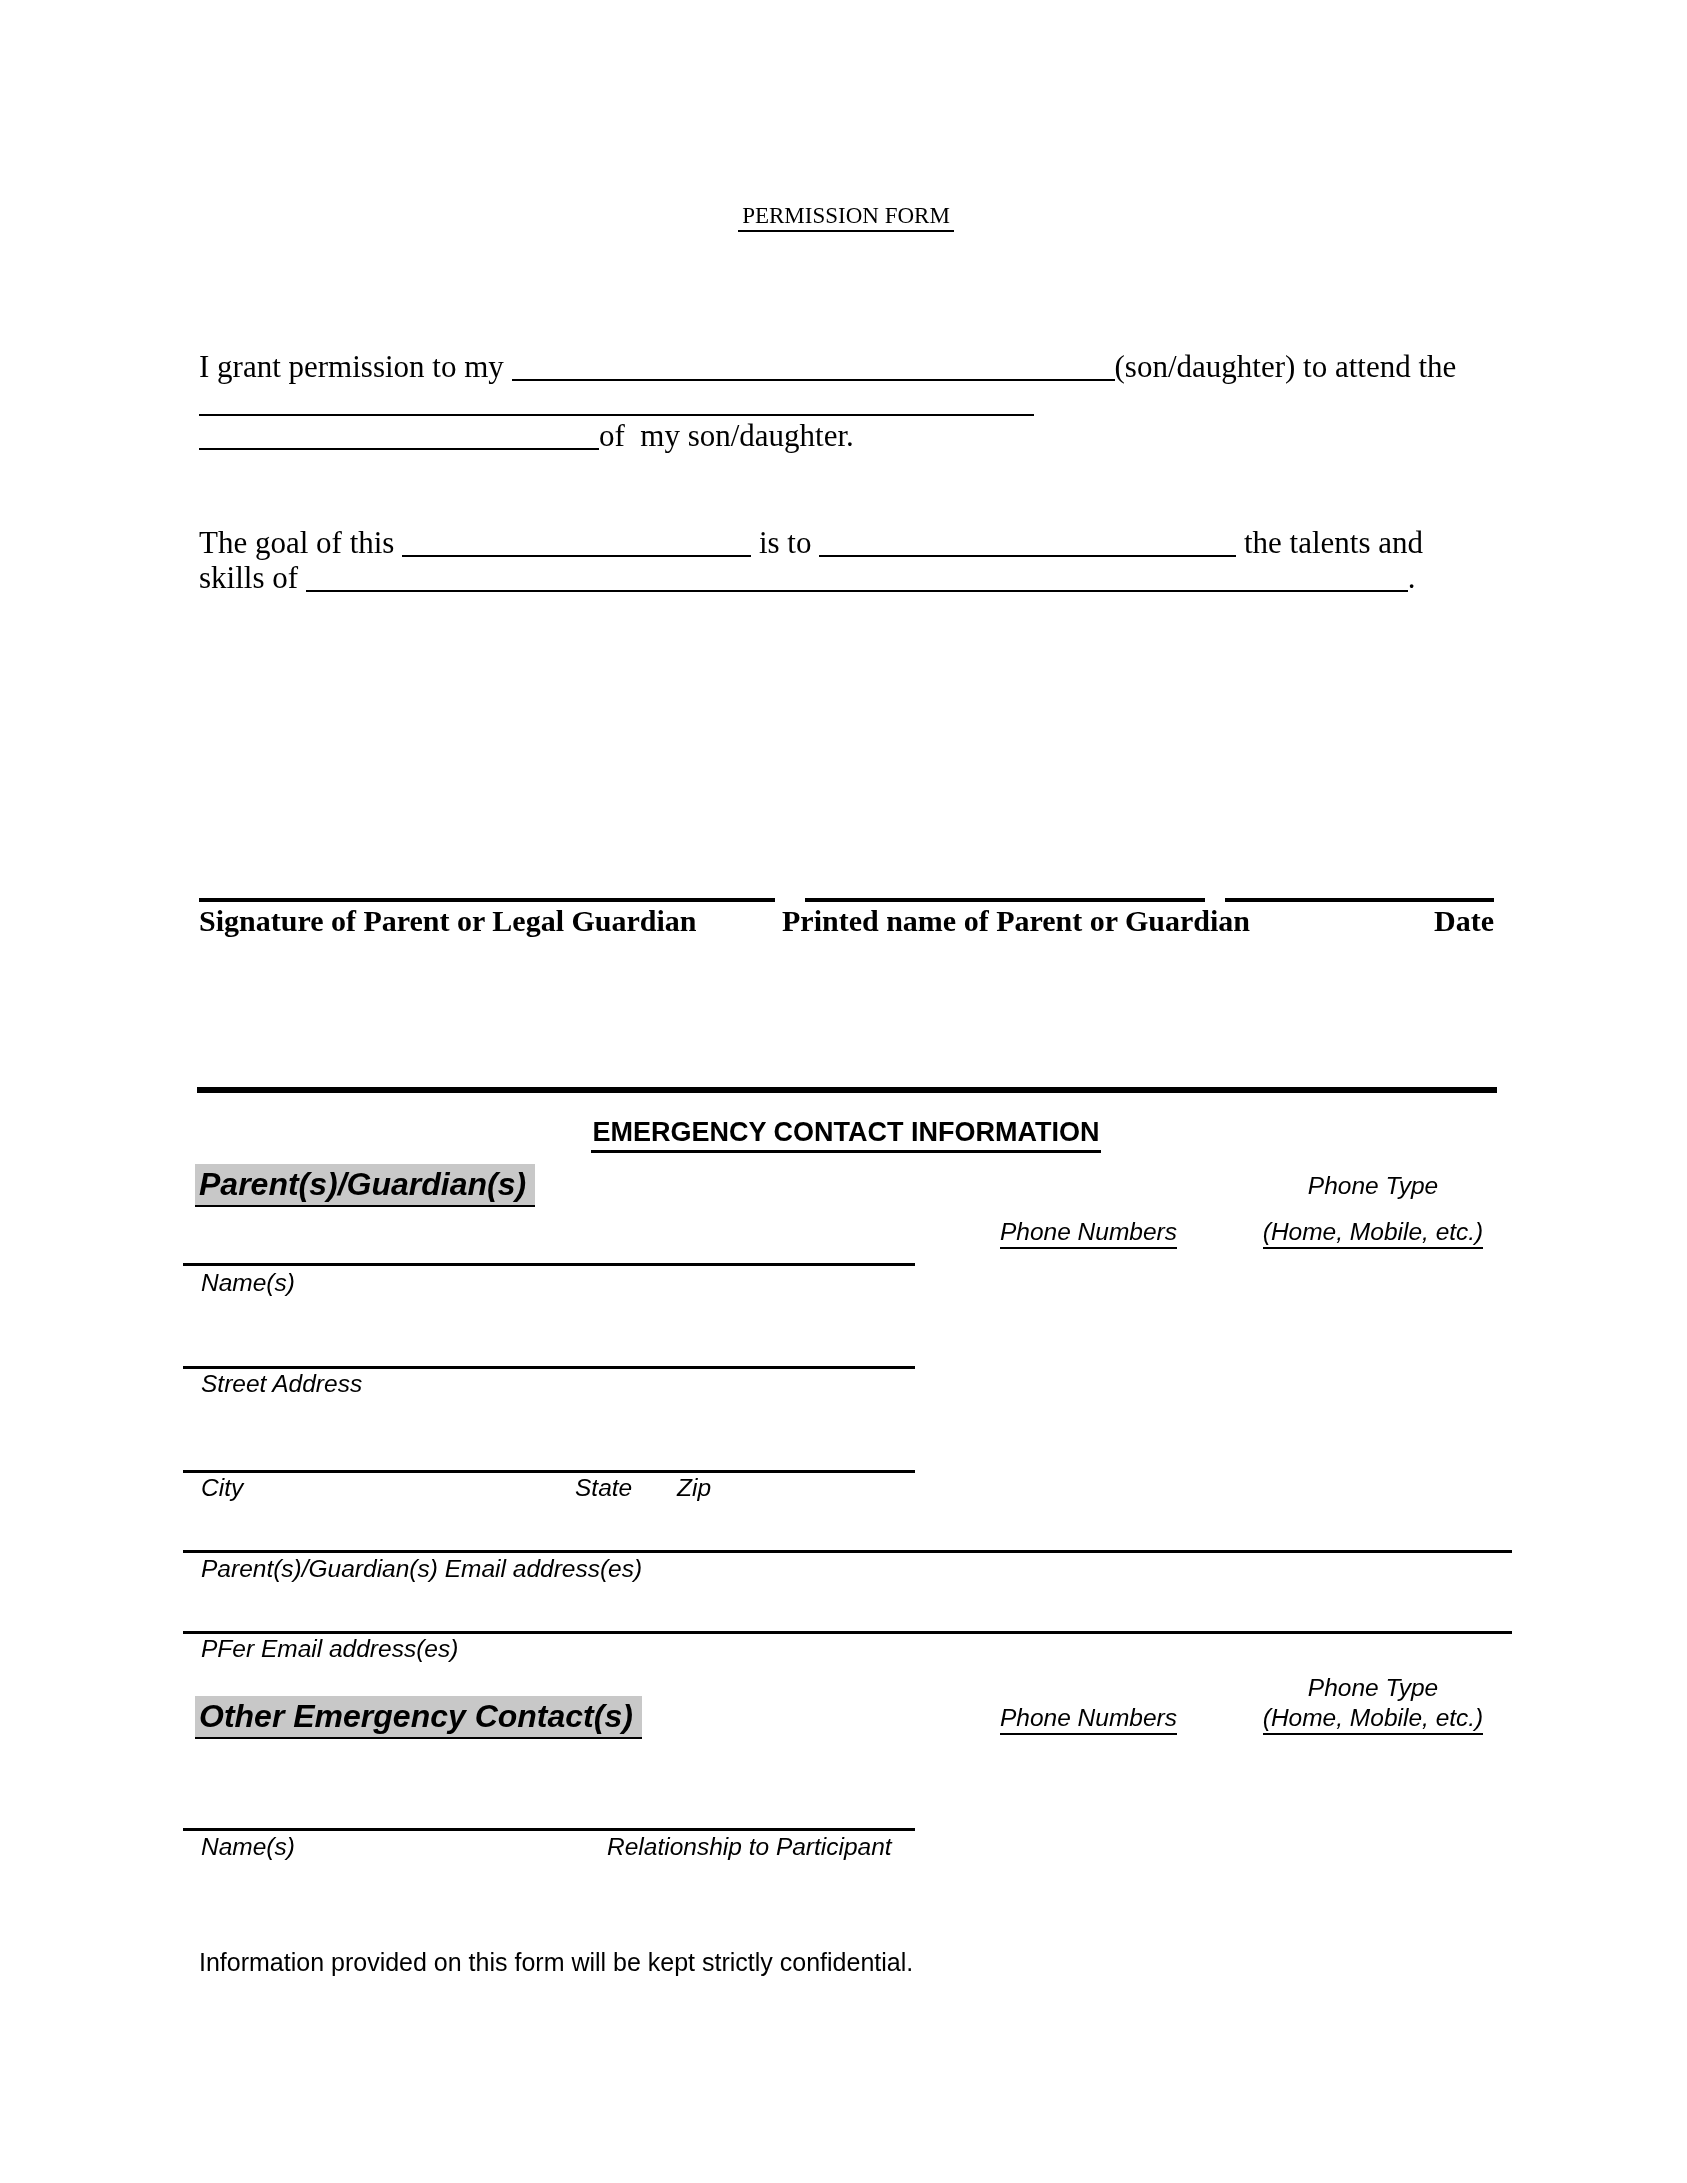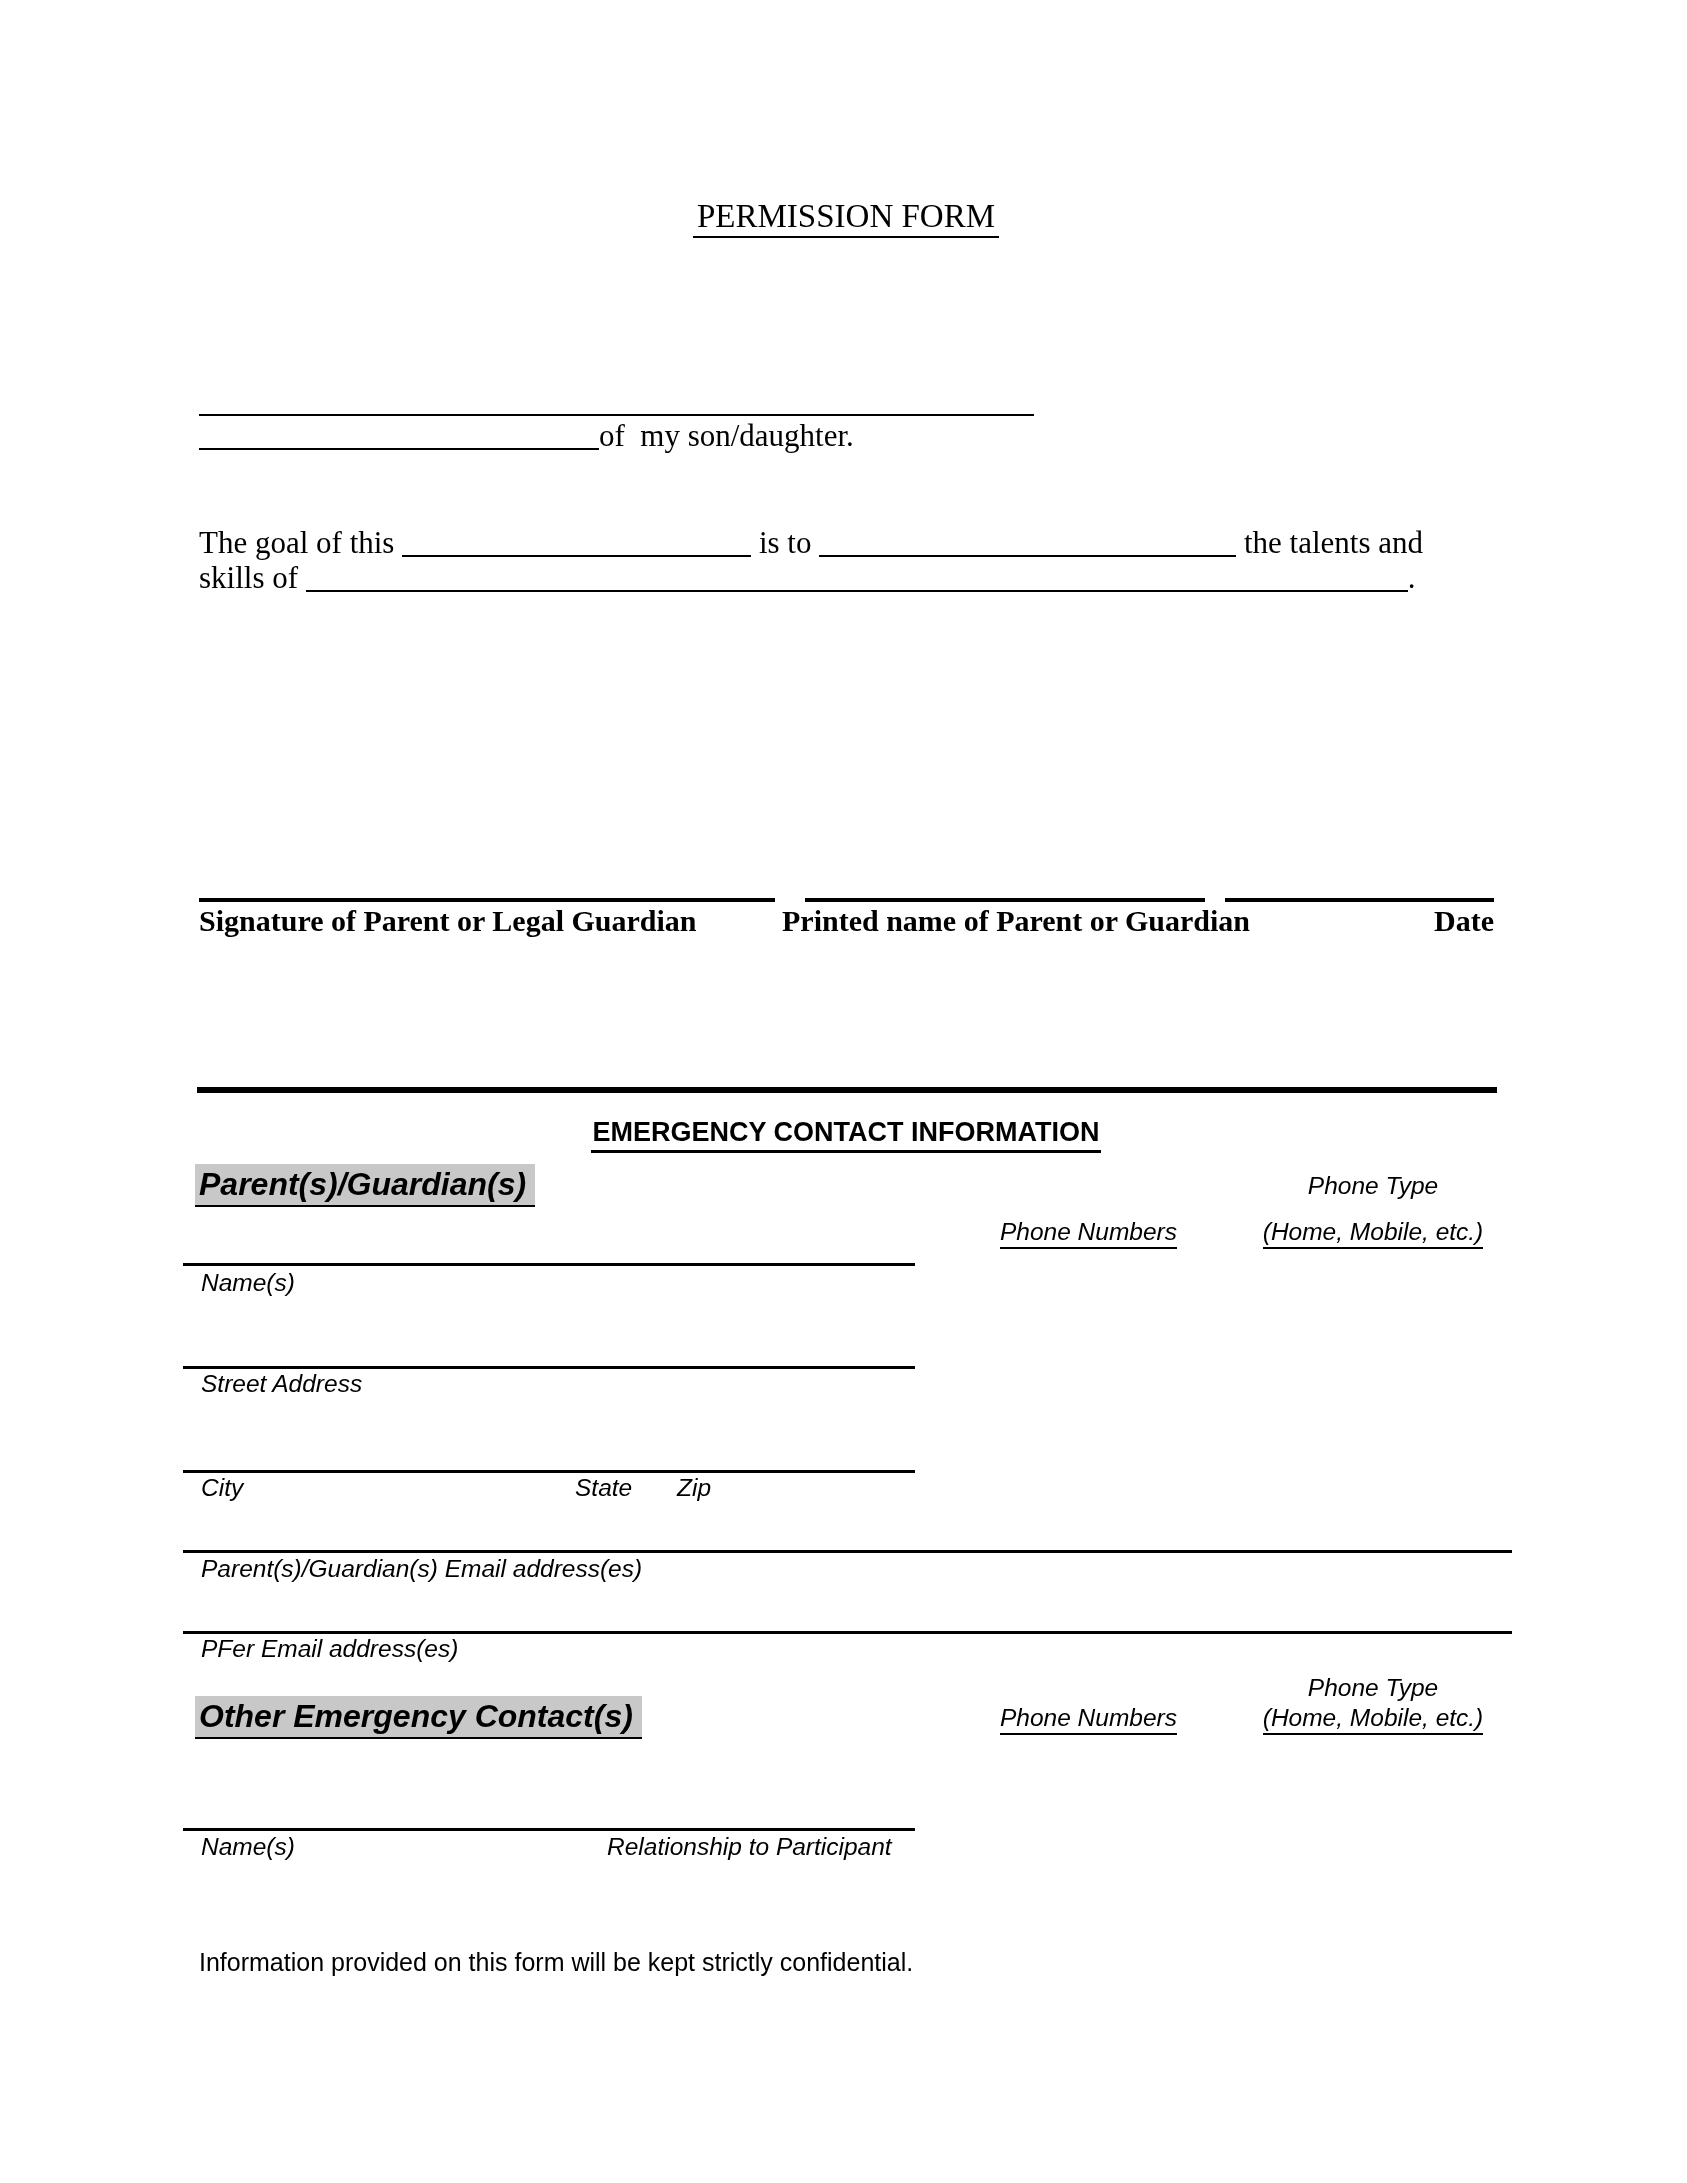--- a/index.html
+++ b/index.html
@@ -16,39 +16,43 @@
   .rule{position:absolute;background:#000;height:2.6px;}
   .rule.sig{height:3.5px;}
   .rule.thick{height:6.1px;}
   .title-underline{border-bottom:2.6px solid #000;padding:0 4.4px 1.7px 4.4px;}
   .h-underline{border-bottom:3.5px solid #000;padding:0 1.7px 2.6px 1.7px;}
   .u3{border-bottom:2.6px solid #000;padding-bottom:1.7px;}
   .hl{background:#c8c8c8;border-bottom:2.6px solid #000;padding:1.7px 8.7px 2.6px 4.4px;margin-left:-4.4px;}
   .it{font-style:italic;}
   .b{font-weight:bold;}
   .pre{white-space:pre-wrap;}
-  .fs-title{font-size:33px;line-height:40px;}
+  .fs-title{font-size:23px;line-height:40px;}
   .fs-body{font-size:31px;line-height:38px;}
   .fs-part{font-size:26px;line-height:33px;}
   .fs-sig{font-size:30px;line-height:31px;}
   .fs-emh{font-size:27px;line-height:33px;}
   .fs-grp{font-size:32px;line-height:31px;}
   .fs-lbl{font-size:24.5px;line-height:30px;}
   .fs-note{font-size:25px;line-height:31px;}
 </style>
 </head>
 <body>
 
 <div class="page">
 
   <div class="abs center serif fs-title" style="top:196px;">
     <span class="title-underline">PERMISSION FORM</span>
   </div>
 
 
+  <div class="abs serif fs-body" style="left:199px;top:348px;">
+    <span>I grant permission to my</span>
+    <span class="bl" style="width:603px;"></span><span>(son/daughter) to attend the</span>
+  </div>
   <div class="abs serif fs-body" style="left:199px;top:383px;">
     <span class="bl" style="width:835px;"></span>
   </div>
   <div class="abs serif fs-body" style="left:199px;top:417px;">
     <span class="bl" style="width:400px;"></span><span class="pre">of  my son/daughter.</span>
   </div>
 
   <div class="abs serif fs-body" style="left:199px;top:524px;">
     <span>The goal of this</span>
     <span class="bl" style="width:349px;"></span>

